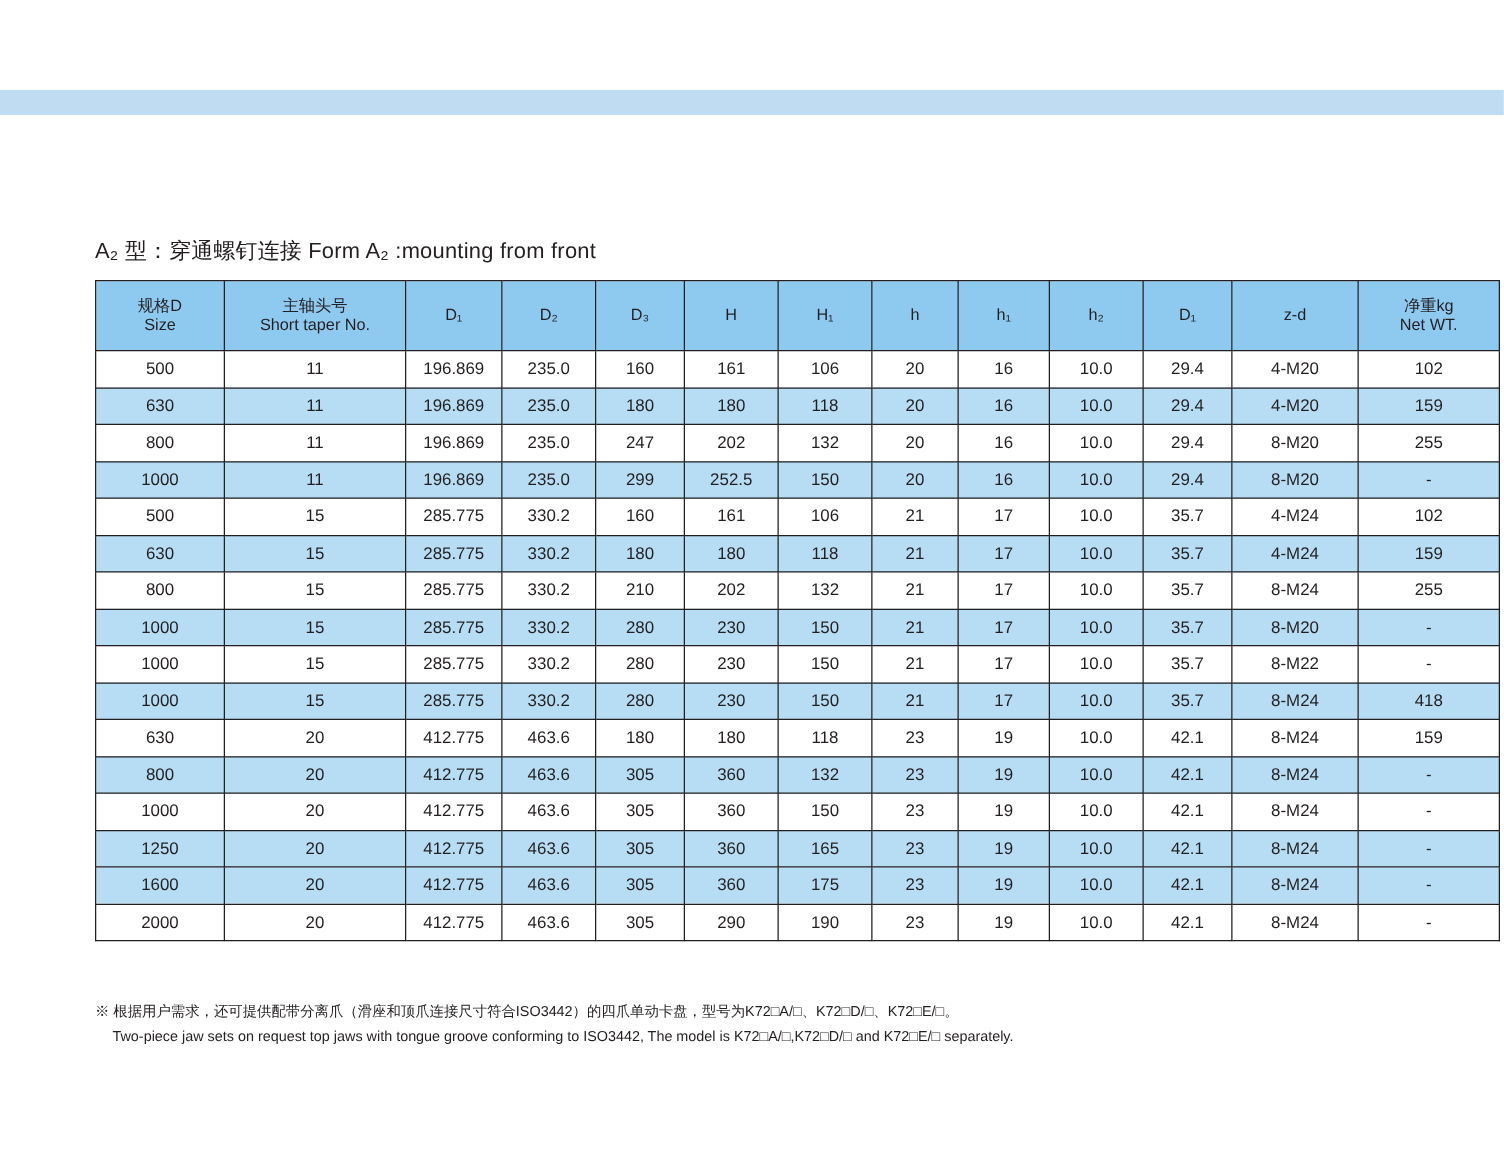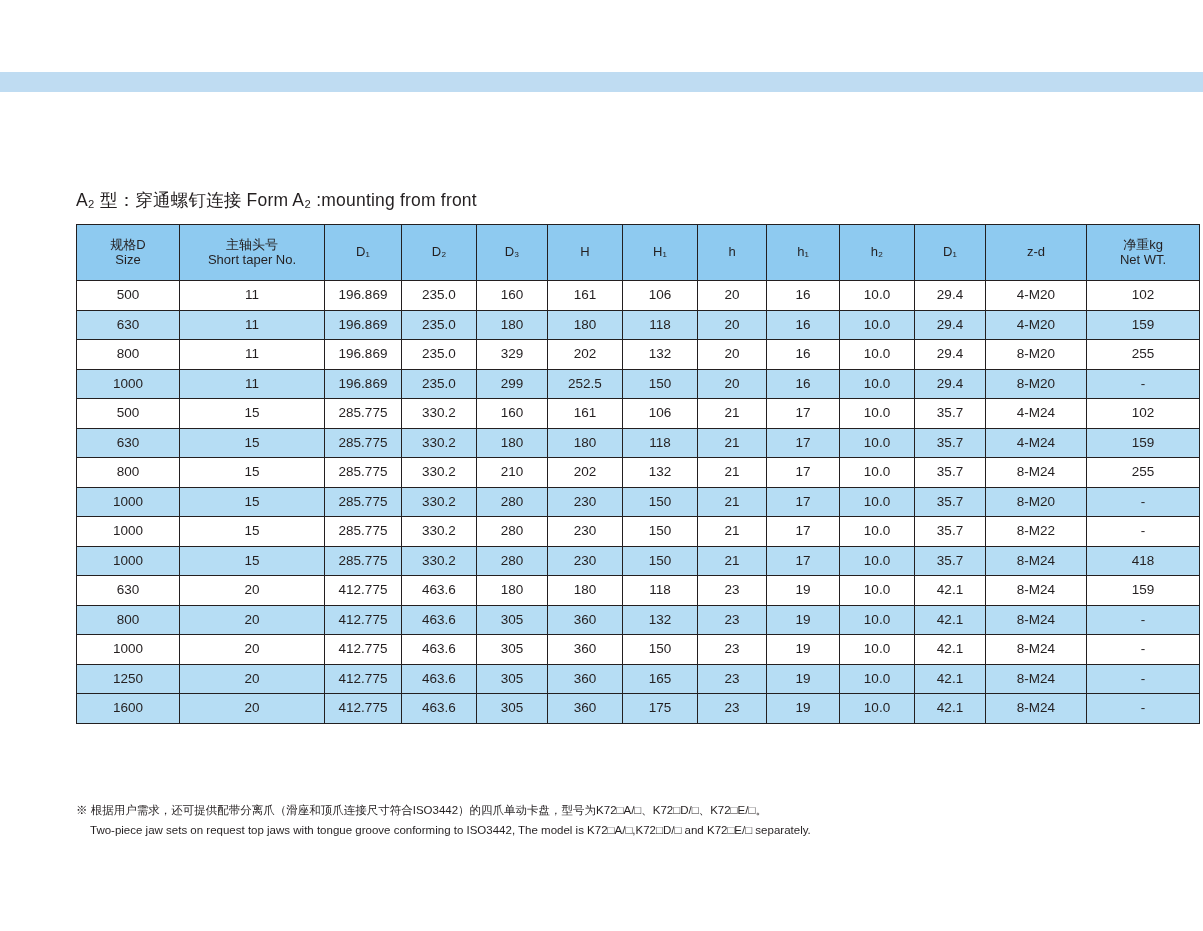--- a/index.html
+++ b/index.html
@@ -183,21 +183,21 @@
           <td>10.0</td>
           <td>29.4</td>
           <td>4-M20</td>
           <td>159</td>
         </tr>
         <tr class="plain">
           <td>800</td>
           <td>11</td>
           <td>196.869</td>
           <td>235.0</td>
-          <td>329</td>
+          <td>247</td>
           <td>202</td>
           <td>132</td>
           <td>20</td>
           <td>16</td>
           <td>10.0</td>
           <td>29.4</td>
           <td>8-M20</td>
           <td>255</td>
         </tr>
         <tr class="alt">
@@ -373,20 +373,35 @@
           <td>305</td>
           <td>360</td>
           <td>175</td>
           <td>23</td>
           <td>19</td>
           <td>10.0</td>
           <td>42.1</td>
           <td>8-M24</td>
           <td>-</td>
         </tr>
+        <tr class="plain">
+          <td>2000</td>
+          <td>20</td>
+          <td>412.775</td>
+          <td>463.6</td>
+          <td>305</td>
+          <td>290</td>
+          <td>190</td>
+          <td>23</td>
+          <td>19</td>
+          <td>10.0</td>
+          <td>42.1</td>
+          <td>8-M24</td>
+          <td>-</td>
+        </tr>
       </tbody>
   </table>
 
   <div class="notes">
     <span class="cn">※ 根据用户需求，还可提供配带分离爪（滑座和顶爪连接尺寸符合ISO3442）的四爪单动卡盘，型号为K72□A/□、K72□D/□、K72□E/□。</span>
     <span class="en">Two-piece jaw sets on request top jaws with tongue groove conforming to ISO3442, The model is K72□A/□,K72□D/□ and K72□E/□ separately.</span>
   </div>
 
 </div>
 

